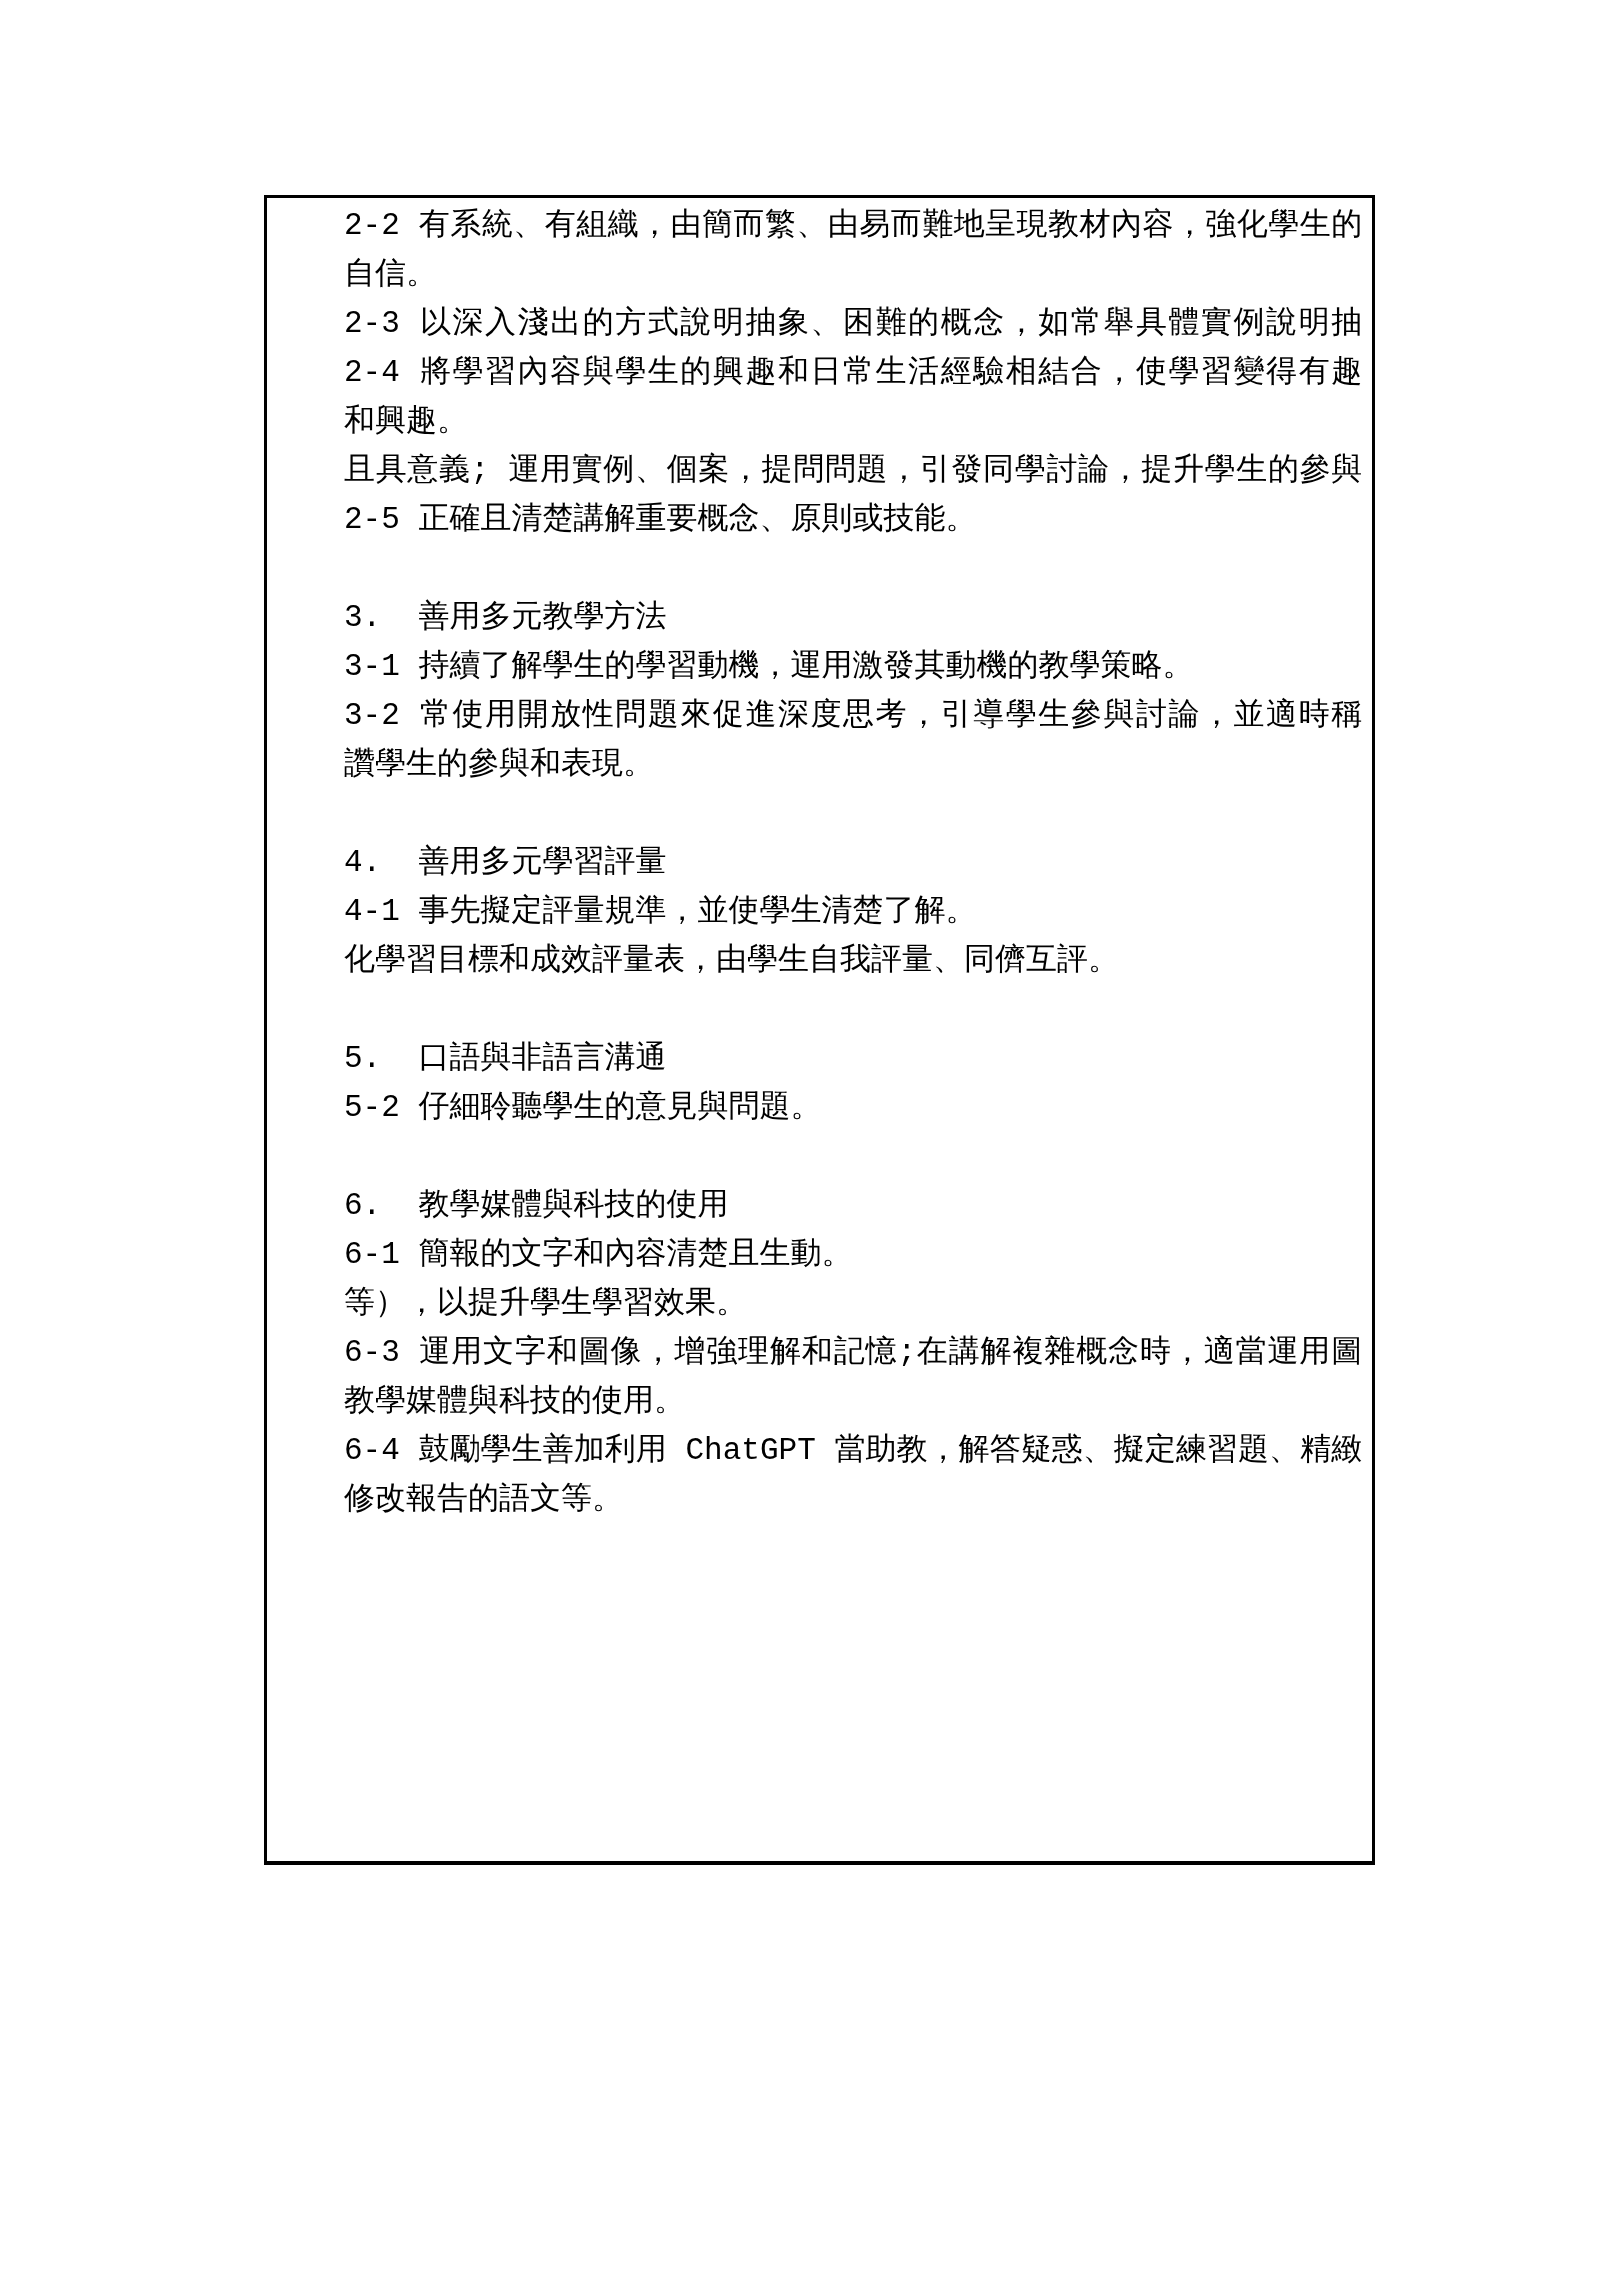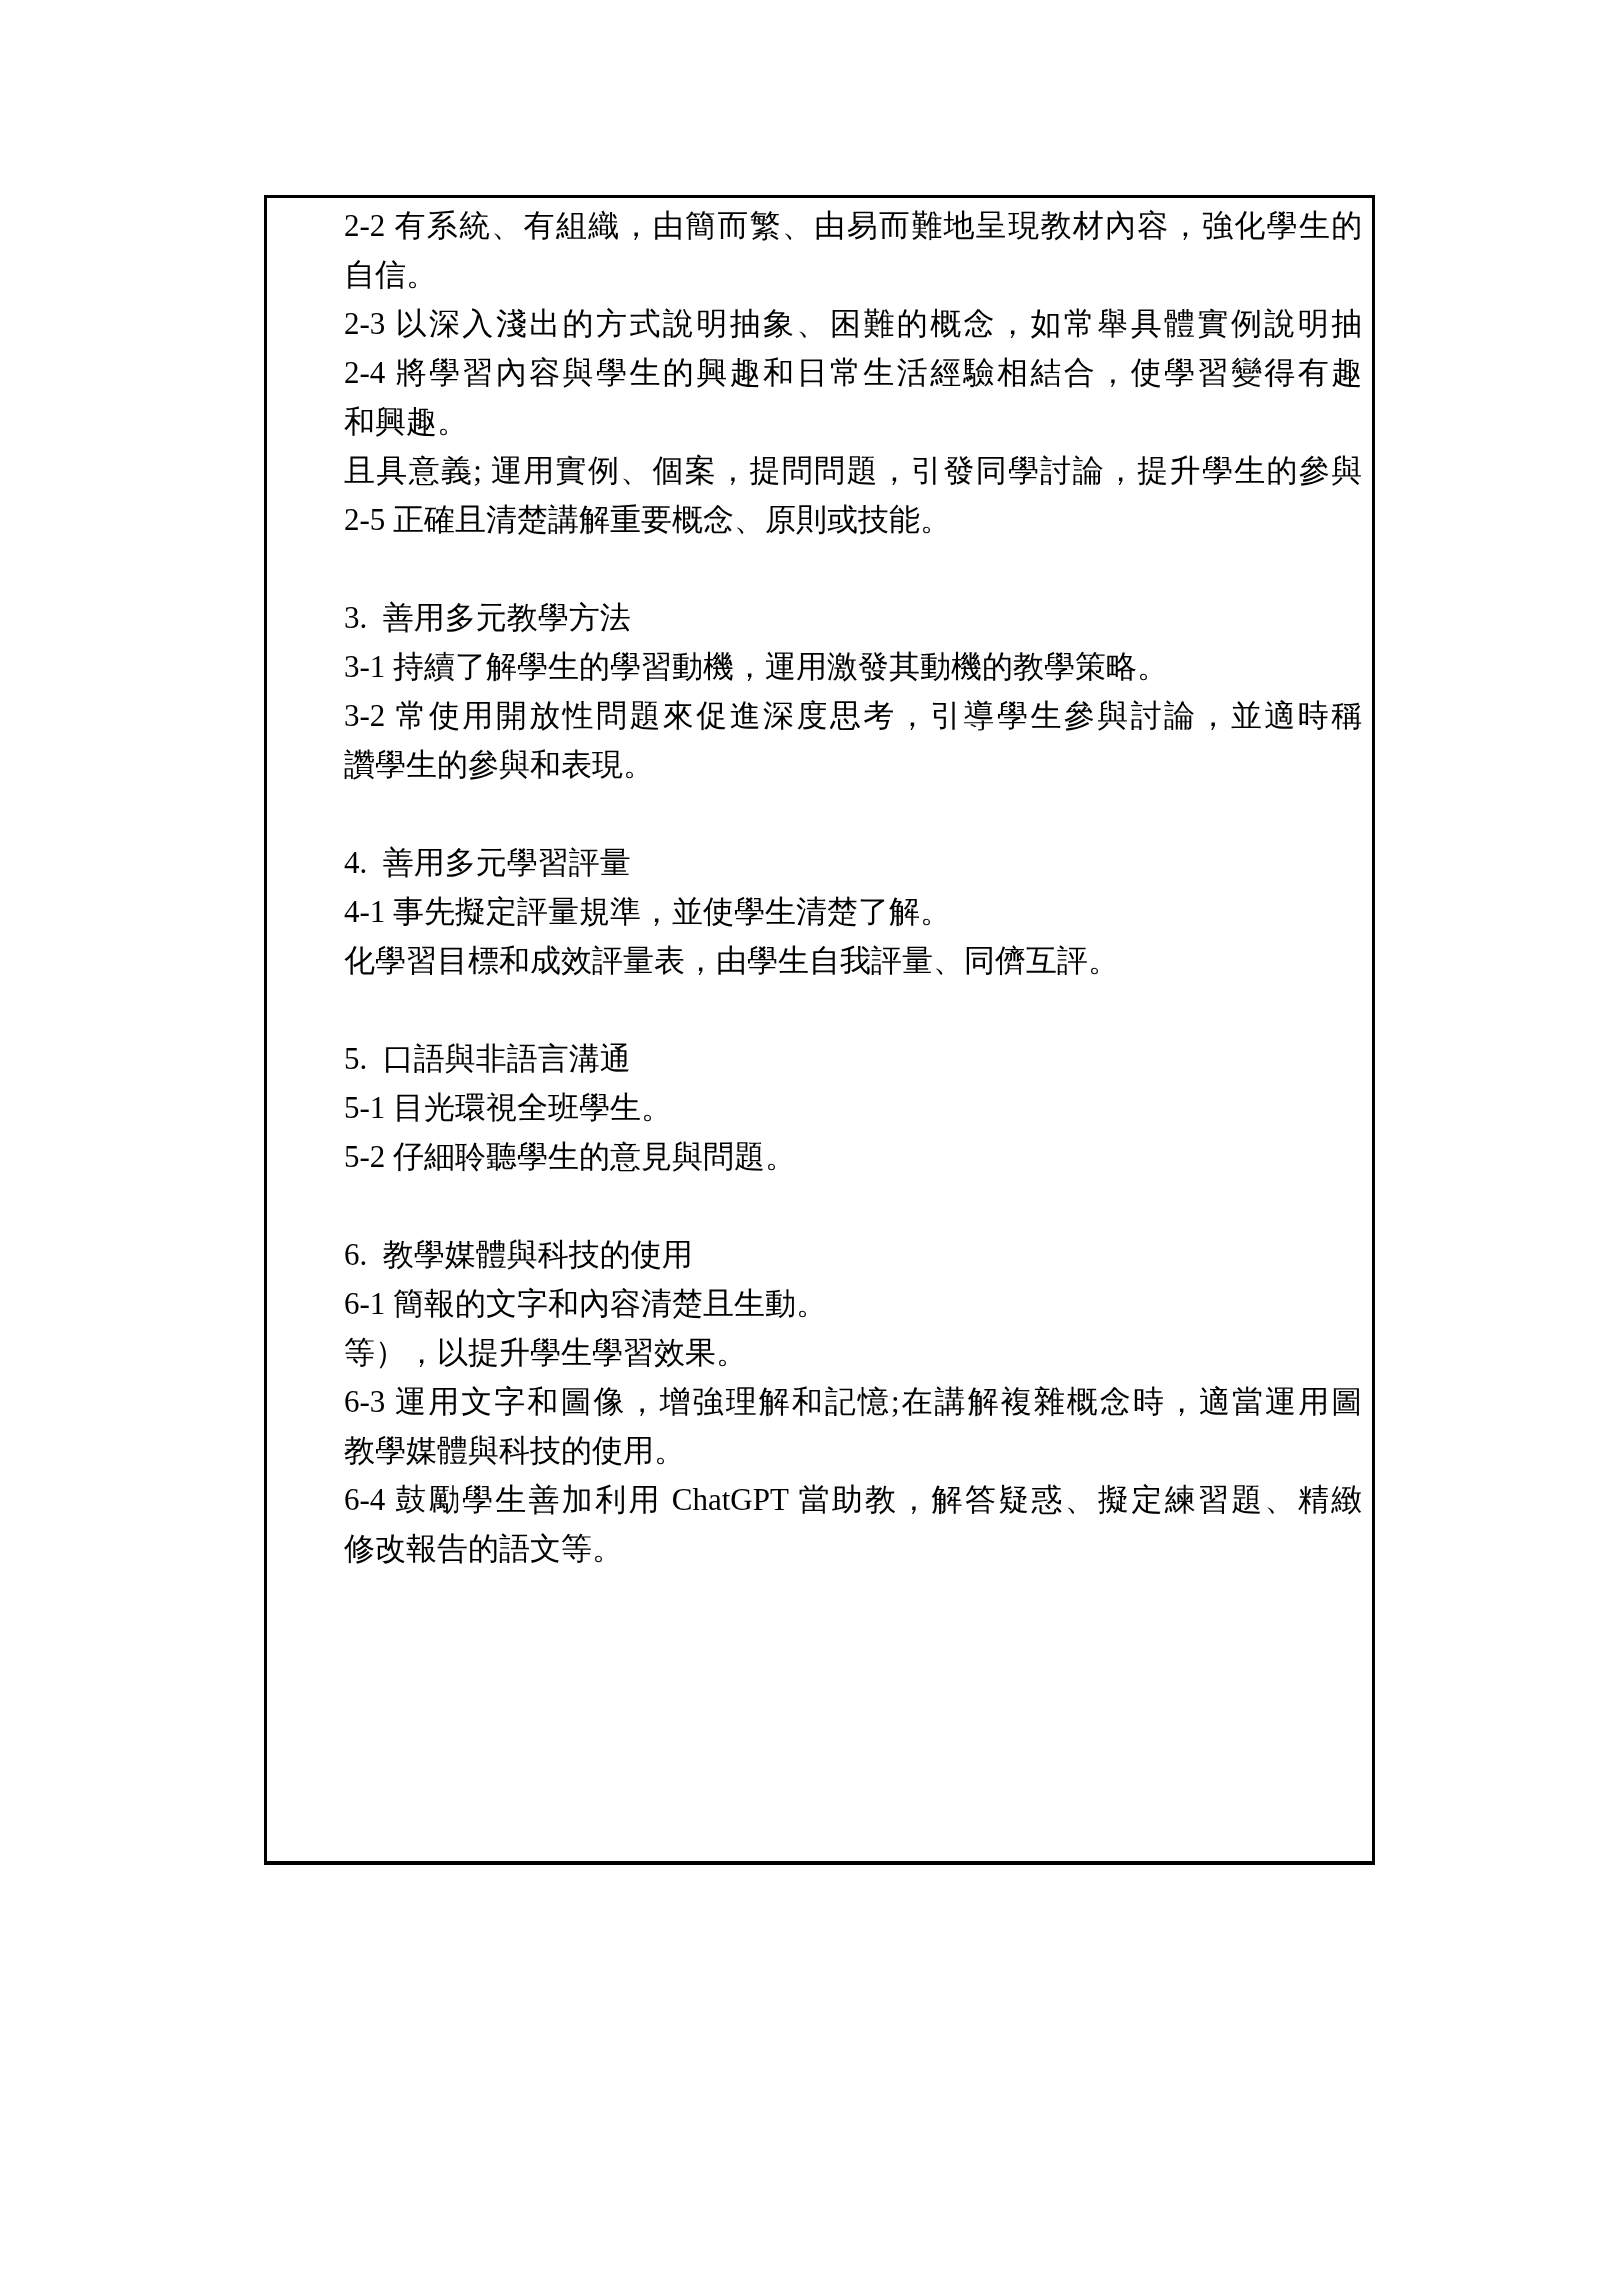--- a/index.html
+++ b/index.html
@@ -6,21 +6,21 @@
     margin: 0;
     padding: 0;
     background: #ffffff;
   }
   .page {
     position: relative;
     width: 1621px;
     height: 2293px;
     background: #ffffff;
     color: #000000;
-    font-family: Liberation Serif, serif;
+    font-family: Liberation Mono, monospace;
     overflow: hidden;
   }
   .cell {
     position: absolute;
     left: 264px;
     top: 195px;
     width: 1111px;
     height: 1670px;
     box-sizing: border-box;
     border: 3.9px solid #000000;
@@ -60,21 +60,20 @@
       <div class="line">3.&nbsp; 善用多元教學方法</div>
       <div class="line">3-1 持續了解學生的學習動機，運用激發其動機的教學策略。</div>
       <div class="line justify">3-2 常使用開放性問題來促進深度思考，引導學生參與討論，並適時稱</div>
       <div class="line">讚學生的參與和表現。</div>
       <div class="line blank"></div>
       <div class="line">4.&nbsp; 善用多元學習評量</div>
       <div class="line">4-1 事先擬定評量規準，並使學生清楚了解。</div>
       <div class="line">化學習目標和成效評量表，由學生自我評量、同儕互評。</div>
       <div class="line blank"></div>
       <div class="line">5.&nbsp; 口語與非語言溝通</div>
-      <div class="line">5-1 目光環視全班學生。</div>
       <div class="line">5-2 仔細聆聽學生的意見與問題。</div>
       <div class="line blank"></div>
       <div class="line">6.&nbsp; 教學媒體與科技的使用</div>
       <div class="line">6-1 簡報的文字和內容清楚且生動。</div>
       <div class="line">等），以提升學生學習效果。</div>
       <div class="line justify">6-3 運用文字和圖像，增強理解和記憶;在講解複雜概念時，適當運用圖</div>
       <div class="line">教學媒體與科技的使用。</div>
       <div class="line justify">6-4 鼓勵學生善加利用 ChatGPT 當助教，解答疑惑、擬定練習題、精緻</div>
       <div class="line">修改報告的語文等。</div>
     </div>

